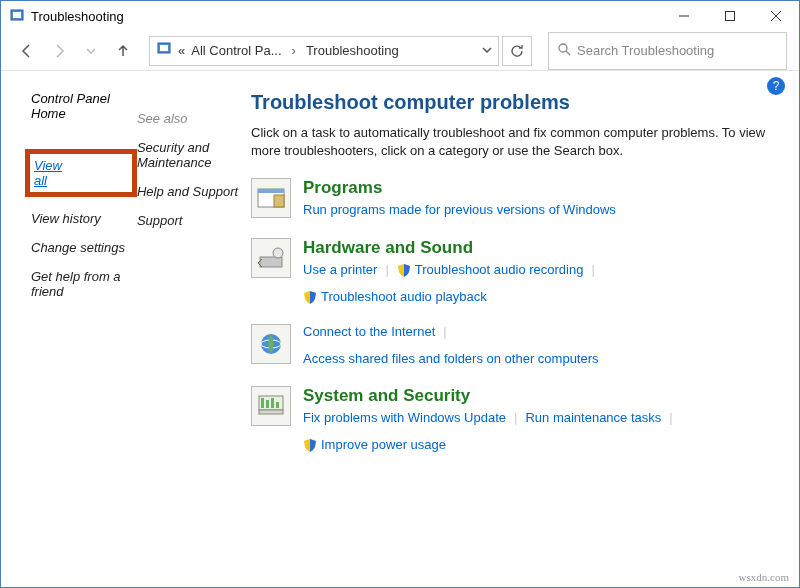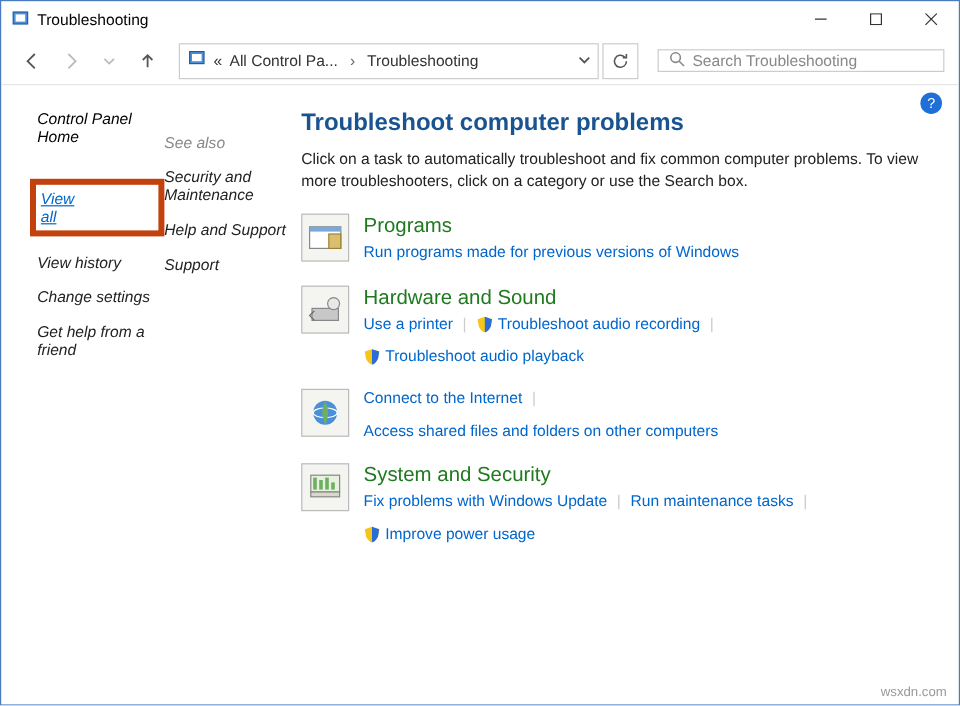--- a/index.html
+++ b/index.html
@@ -11,44 +11,44 @@
   .window-controls { margin-left: auto; display: flex; }
   .window-controls div { width: 46px; height: 30px; display: flex; align-items: center; justify-content: center; color: #333; }
   .toolbar { height: 40px; display: flex; align-items: center; padding: 0 12px; gap: 4px; border-bottom: 1px solid #e5e5e5; }
   .nav-btn { width: 28px; height: 28px; display: flex; align-items: center; justify-content: center; color: #555; }
   .nav-btn.disabled { color: #bbb; }
   .address { flex: 0 0 350px; height: 30px; border: 1px solid #ccc; display: flex; align-items: center; padding: 0 6px; gap: 6px; margin-left: 8px; }
   .address .crumb { color: #333; white-space: nowrap; overflow: hidden; text-overflow: ellipsis; }
   .address .sep::after { content: "›"; color: #666; margin: 0 4px; }
   .address .dd { margin-left: auto; color: #555; }
   .refresh { width: 30px; height: 30px; border: 1px solid #ccc; display: flex; align-items: center; justify-content: center; margin-left: -1px; }
-  .search { flex: 1; height: 19px; border: 1px solid #ccc; display: flex; align-items: center; padding: 0 8px; margin-left: 12px; color: #777; }
+  .search { flex: 1; height: 38px; border: 1px solid #ccc; display: flex; align-items: center; padding: 0 8px; margin-left: 12px; color: #777; }
   .search input { border: none; outline: none; font-size: 13px; width: 100%; color: #333; }
   .search input::placeholder { color: #888; }
   .help-circle { position: absolute; top: 76px; right: 14px; width: 18px; height: 18px; border-radius: 50%; background: #1e6fd8; color: #fff; font-size: 12px; display: flex; align-items: center; justify-content: center; }
   .body { flex: 1; display: flex; overflow: hidden; }
   .sidebar { width: 240px; padding: 20px 0 10px 30px; display: flex; flex-direction: row; font-style: italic; }
   .sidebar .top { flex: 1; }
   .side-link { margin-bottom: 14px; cursor: pointer; }
   .side-home { color: #000; }
   .side-plain { color: #222; }
   .side-highlight { color: #0066cc; text-decoration: underline; border: 5px solid #c2410c; padding: 4px 70px 4px 4px; display: inline-block; margin-left: -6px; }
   .see-also-h { color: #888; margin: 20px 0 14px; }
   .main { flex: 1; padding: 20px 20px 10px 10px; overflow: auto; }
   .main-h1 { color: #1a5490; font-size: 20px; font-weight: 700; margin-bottom: 10px; }
   .main-desc { color: #222; line-height: 1.4; margin-bottom: 18px; }
   .cat { display: flex; gap: 12px; margin-bottom: 20px; }
   .cat-icon { width: 40px; height: 40px; border: 1px solid #bbb; background: #f4f4f0; flex-shrink: 0; display: flex; align-items: center; justify-content: center; }
   .cat-body { flex: 1; }
-  .cat-title { color: #1f7a1f; font-size: 17px; font-weight: 400; margin-bottom: 4px; }
+  .cat-title { color: #1f7a1f; font-size: 17px; font-weight: 700; margin-bottom: 4px; }
   .cat-links { display: flex; flex-wrap: wrap; gap: 4px 0; align-items: center; }
   .cat-link { color: #0066cc; cursor: pointer; }
   .divider { color: #ccc; margin: 0 8px; }
   .shield { display: inline-block; width: 14px; height: 14px; margin-right: 4px; vertical-align: -2px; }
-  .watermark { position: absolute; bottom: 4px; right: 10px; color: #999; font-size: 11px; font-family: Liberation Sans, sans-serif; margin-top: 48px; }
+  .watermark { position: absolute; bottom: 4px; right: 10px; color: #999; font-size: 11px; font-family: Liberation Serif, serif; margin-top: 48px; }
 </style>
 </head>
 <body>
 
 <div class="window">
 
   <div class="titlebar">
     <span class="icon">
       <svg width="16" height="16">
           <rect x="2" y="2" width="12" height="10" fill="#4a90d9" stroke="#2a5a99"></rect>

